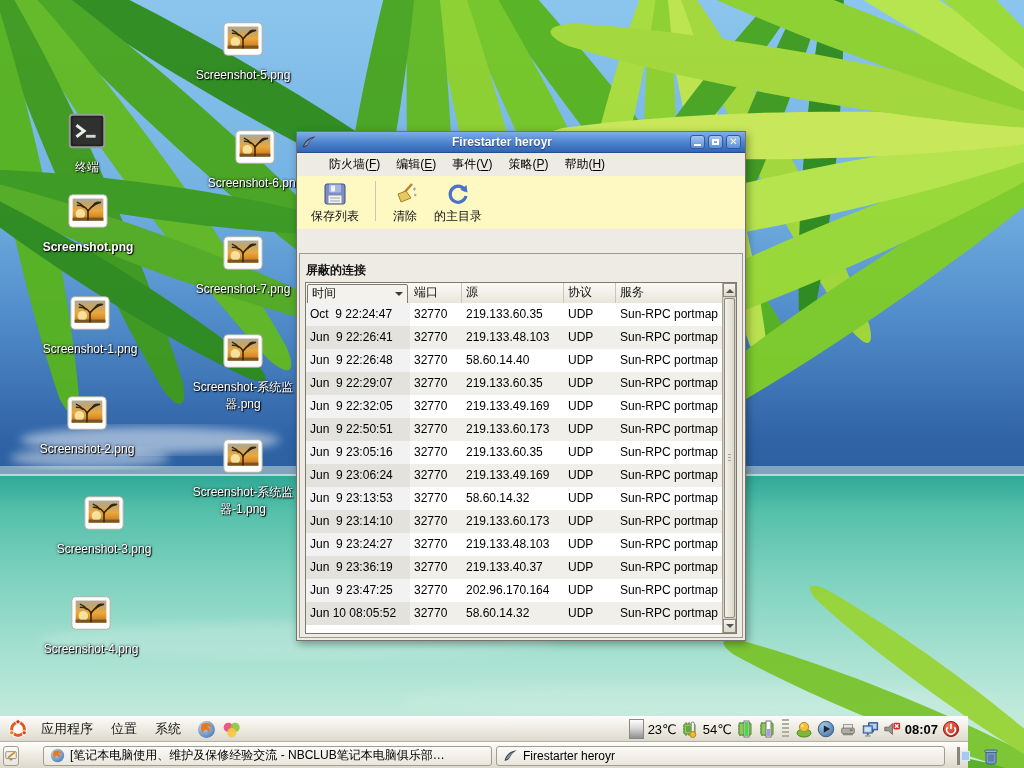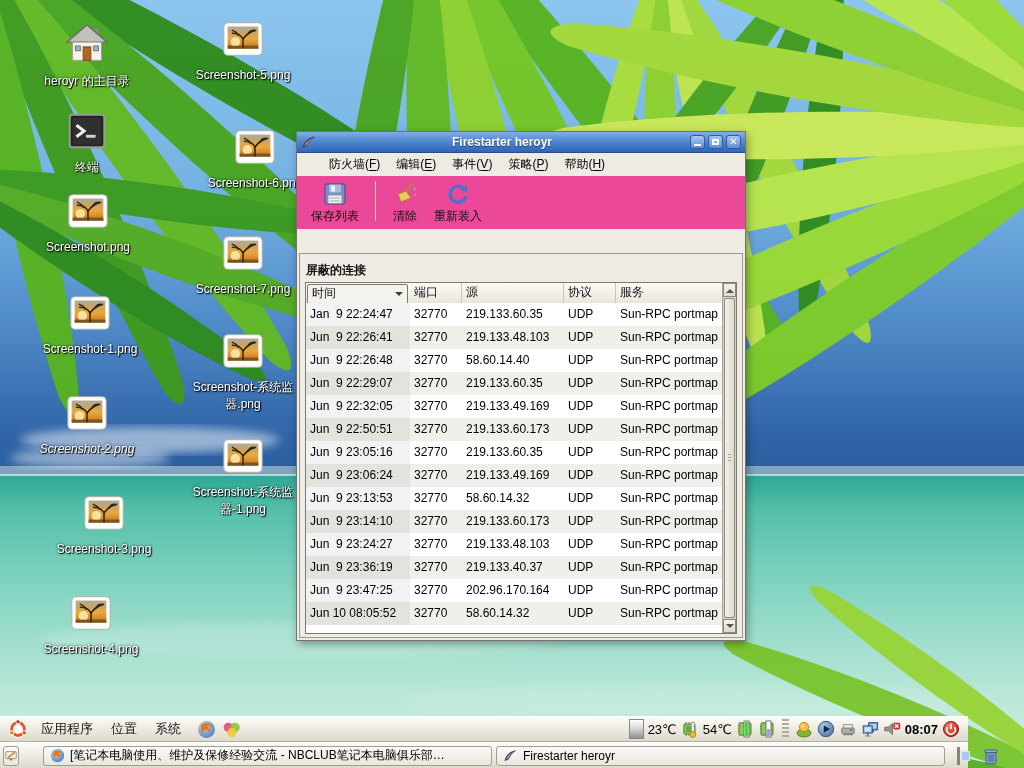--- a/index.html
+++ b/index.html
@@ -22,21 +22,21 @@
   .titlebar .ticon16{width:16px;height:16px;}
   .titletext{flex:1;text-align:center;color:#fff;font-weight:bold;font-size:12px;text-shadow:0 1px 1px #1c3c70;}
   .wbtn{width:15px;height:14px;margin-left:3px;border-radius:3px;display:flex;align-items:center;justify-content:center;
     background:linear-gradient(180deg,#a8c6f0,#5d8fd6);border:1px solid #2f5aa0;cursor:pointer;}
   .g-min{width:7px;height:2px;background:#fff;margin-top:6px;}
   .g-max{width:7px;height:6px;border:2px solid #fff;}
   .g-close{color:#fff;font-size:10px;font-weight:bold;line-height:1;}
   .menubar{height:23px;display:flex;align-items:center;padding:0 4px;background:#eeebe4;font-size:12px;margin-left:20px;}
   .menu-item{padding:3px 8px;cursor:pointer;}
   .menu-item u{text-underline-offset:2px;}
-  .toolbar{height:53px;display:flex;align-items:flex-start;padding:3px 6px 0 6px;background:#ec4899;}
+  .toolbar{height:53px;display:flex;align-items:flex-start;padding:3px 6px 0 6px;background:#fef9c3;}
   .tbtn{border:0;background:transparent;display:flex;flex-direction:column;align-items:center;gap:1px;
     padding:2px 8px;font-size:12px;cursor:pointer;color:#111;}
   .tbtn svg{width:26px;height:26px;}
   .tsep{width:1px;height:40px;background:#c9c5b8;margin:2px 8px 0 8px;}
   .tabbar{display:flex;align-items:flex-end;height:25px;padding:0 2px;position:relative;z-index:3;}
   .tab{padding:4px 10px 3px 10px;font-size:12px;background:#d9d5ca;border:1px solid #9d998c;
     border-bottom:0;border-radius:3px 3px 0 0;margin-right:1px;cursor:pointer;color:#222;}
   .tab.active{background:#eeebe4;border-top:2px solid #6d94cf;padding-bottom:5px;margin-bottom:-1px;}
   .notebook{position:absolute;left:2px;right:2px;top:121px;bottom:2px;border:1px solid #9d998c;background:#eeebe4;}
   .section-title{margin:8px 6px 4px 6px;font-size:12px;font-weight:bold;color:#111;}
@@ -352,46 +352,43 @@
 
       <symbol id="sym-showdesk" viewBox="0 0 16 16">
         <rect x="2" y="3" width="12" height="8" rx="1" fill="#f2f0e6" stroke="#8a8878"></rect>
         <rect x="6.5" y="11" width="3" height="2" fill="#8a8878"></rect>
         <line x1="12.5" y1="3.5" x2="4.5" y2="10" stroke="#c89030" stroke-width="2"></line>
       </symbol>
     </defs>
   </svg>
 
   <div id="icons">
-      <div class="dicon" style="left: 32px; top: 22px;"><svg class="dicon-art">
-          <use href="#sym-home"></use>
-        </svg><div class="dicon-label">heroyr 的主目录</div></div>
       <div class="dicon" style="left: 188px; top: 16px;"><svg class="dicon-art">
           <use href="#sym-image"></use>
         </svg><div class="dicon-label">Screenshot-5.png</div></div>
       <div class="dicon" style="left: 32px; top: 108px;"><svg class="dicon-art">
           <use href="#sym-terminal"></use>
         </svg><div class="dicon-label">终端</div></div>
       <div class="dicon" style="left: 200px; top: 124px;"><svg class="dicon-art">
           <use href="#sym-image"></use>
         </svg><div class="dicon-label">Screenshot-6.png</div></div>
-      <div class="dicon" style="left: 33px; top: 188px;"><svg class="dicon-art">
+      <div class="dicon" style="left: 33px; top: 188px; font-weight: bold;"><svg class="dicon-art">
           <use href="#sym-image"></use>
         </svg><div class="dicon-label">Screenshot.png</div></div>
       <div class="dicon" style="left: 188px; top: 230px;"><svg class="dicon-art">
           <use href="#sym-image"></use>
         </svg><div class="dicon-label">Screenshot-7.png</div></div>
       <div class="dicon" style="left: 35px; top: 290px;"><svg class="dicon-art">
           <use href="#sym-image"></use>
         </svg><div class="dicon-label">Screenshot-1.png</div></div>
       <div class="dicon" style="left: 188px; top: 328px;"><svg class="dicon-art">
           <use href="#sym-image"></use>
         </svg><div class="dicon-label">Screenshot-系统监
 器.png</div></div>
-      <div class="dicon" style="left: 32px; top: 390px; font-style: italic;"><svg class="dicon-art">
+      <div class="dicon" style="left: 32px; top: 390px;"><svg class="dicon-art">
           <use href="#sym-image"></use>
         </svg><div class="dicon-label">Screenshot-2.png</div></div>
       <div class="dicon" style="left: 188px; top: 433px;"><svg class="dicon-art">
           <use href="#sym-image"></use>
         </svg><div class="dicon-label">Screenshot-系统监
 器-1.png</div></div>
       <div class="dicon" style="left: 49px; top: 490px;"><svg class="dicon-art">
           <use href="#sym-image"></use>
         </svg><div class="dicon-label">Screenshot-3.png</div></div>
       <div class="dicon" style="left: 36px; top: 590px;"><svg class="dicon-art">
@@ -433,36 +430,36 @@
         <button class="tbtn">
           <svg>
             <use href="#sym-clear"></use>
           </svg>
           <span>清除</span>
         </button>
         <button class="tbtn">
           <svg>
             <use href="#sym-reload"></use>
           </svg>
-          <span>重新装入</span>
+          <span>的主目录</span>
         </button>
       </div>
     <div class="notebook">
       <div class="section-title">屏蔽的连接</div>
       <div class="list">
         <div class="thead" id="thead">
             <div class="hcell sortable"><span>时间</span><i class="hchev"></i></div>
             <div class="hcell"><span>端口</span></div>
             <div class="hcell"><span>源</span></div>
             <div class="hcell"><span>协议</span></div>
             <div class="hcell"><span>服务</span></div>
           </div>
         <div class="tbody" id="tbody">
             <div class="trow">
-              <div class="tcell c0">Jan  9 22:24:47</div>
+              <div class="tcell c0">Oct  9 22:24:47</div>
               <div class="tcell c1">32770</div>
               <div class="tcell c2">219.133.60.35</div>
               <div class="tcell c3">UDP</div>
               <div class="tcell c4">Sun-RPC portmap</div>
             </div>
             <div class="trow alt">
               <div class="tcell c0">Jun  9 22:26:41</div>
               <div class="tcell c1">32770</div>
               <div class="tcell c2">219.133.48.103</div>
               <div class="tcell c3">UDP</div>

